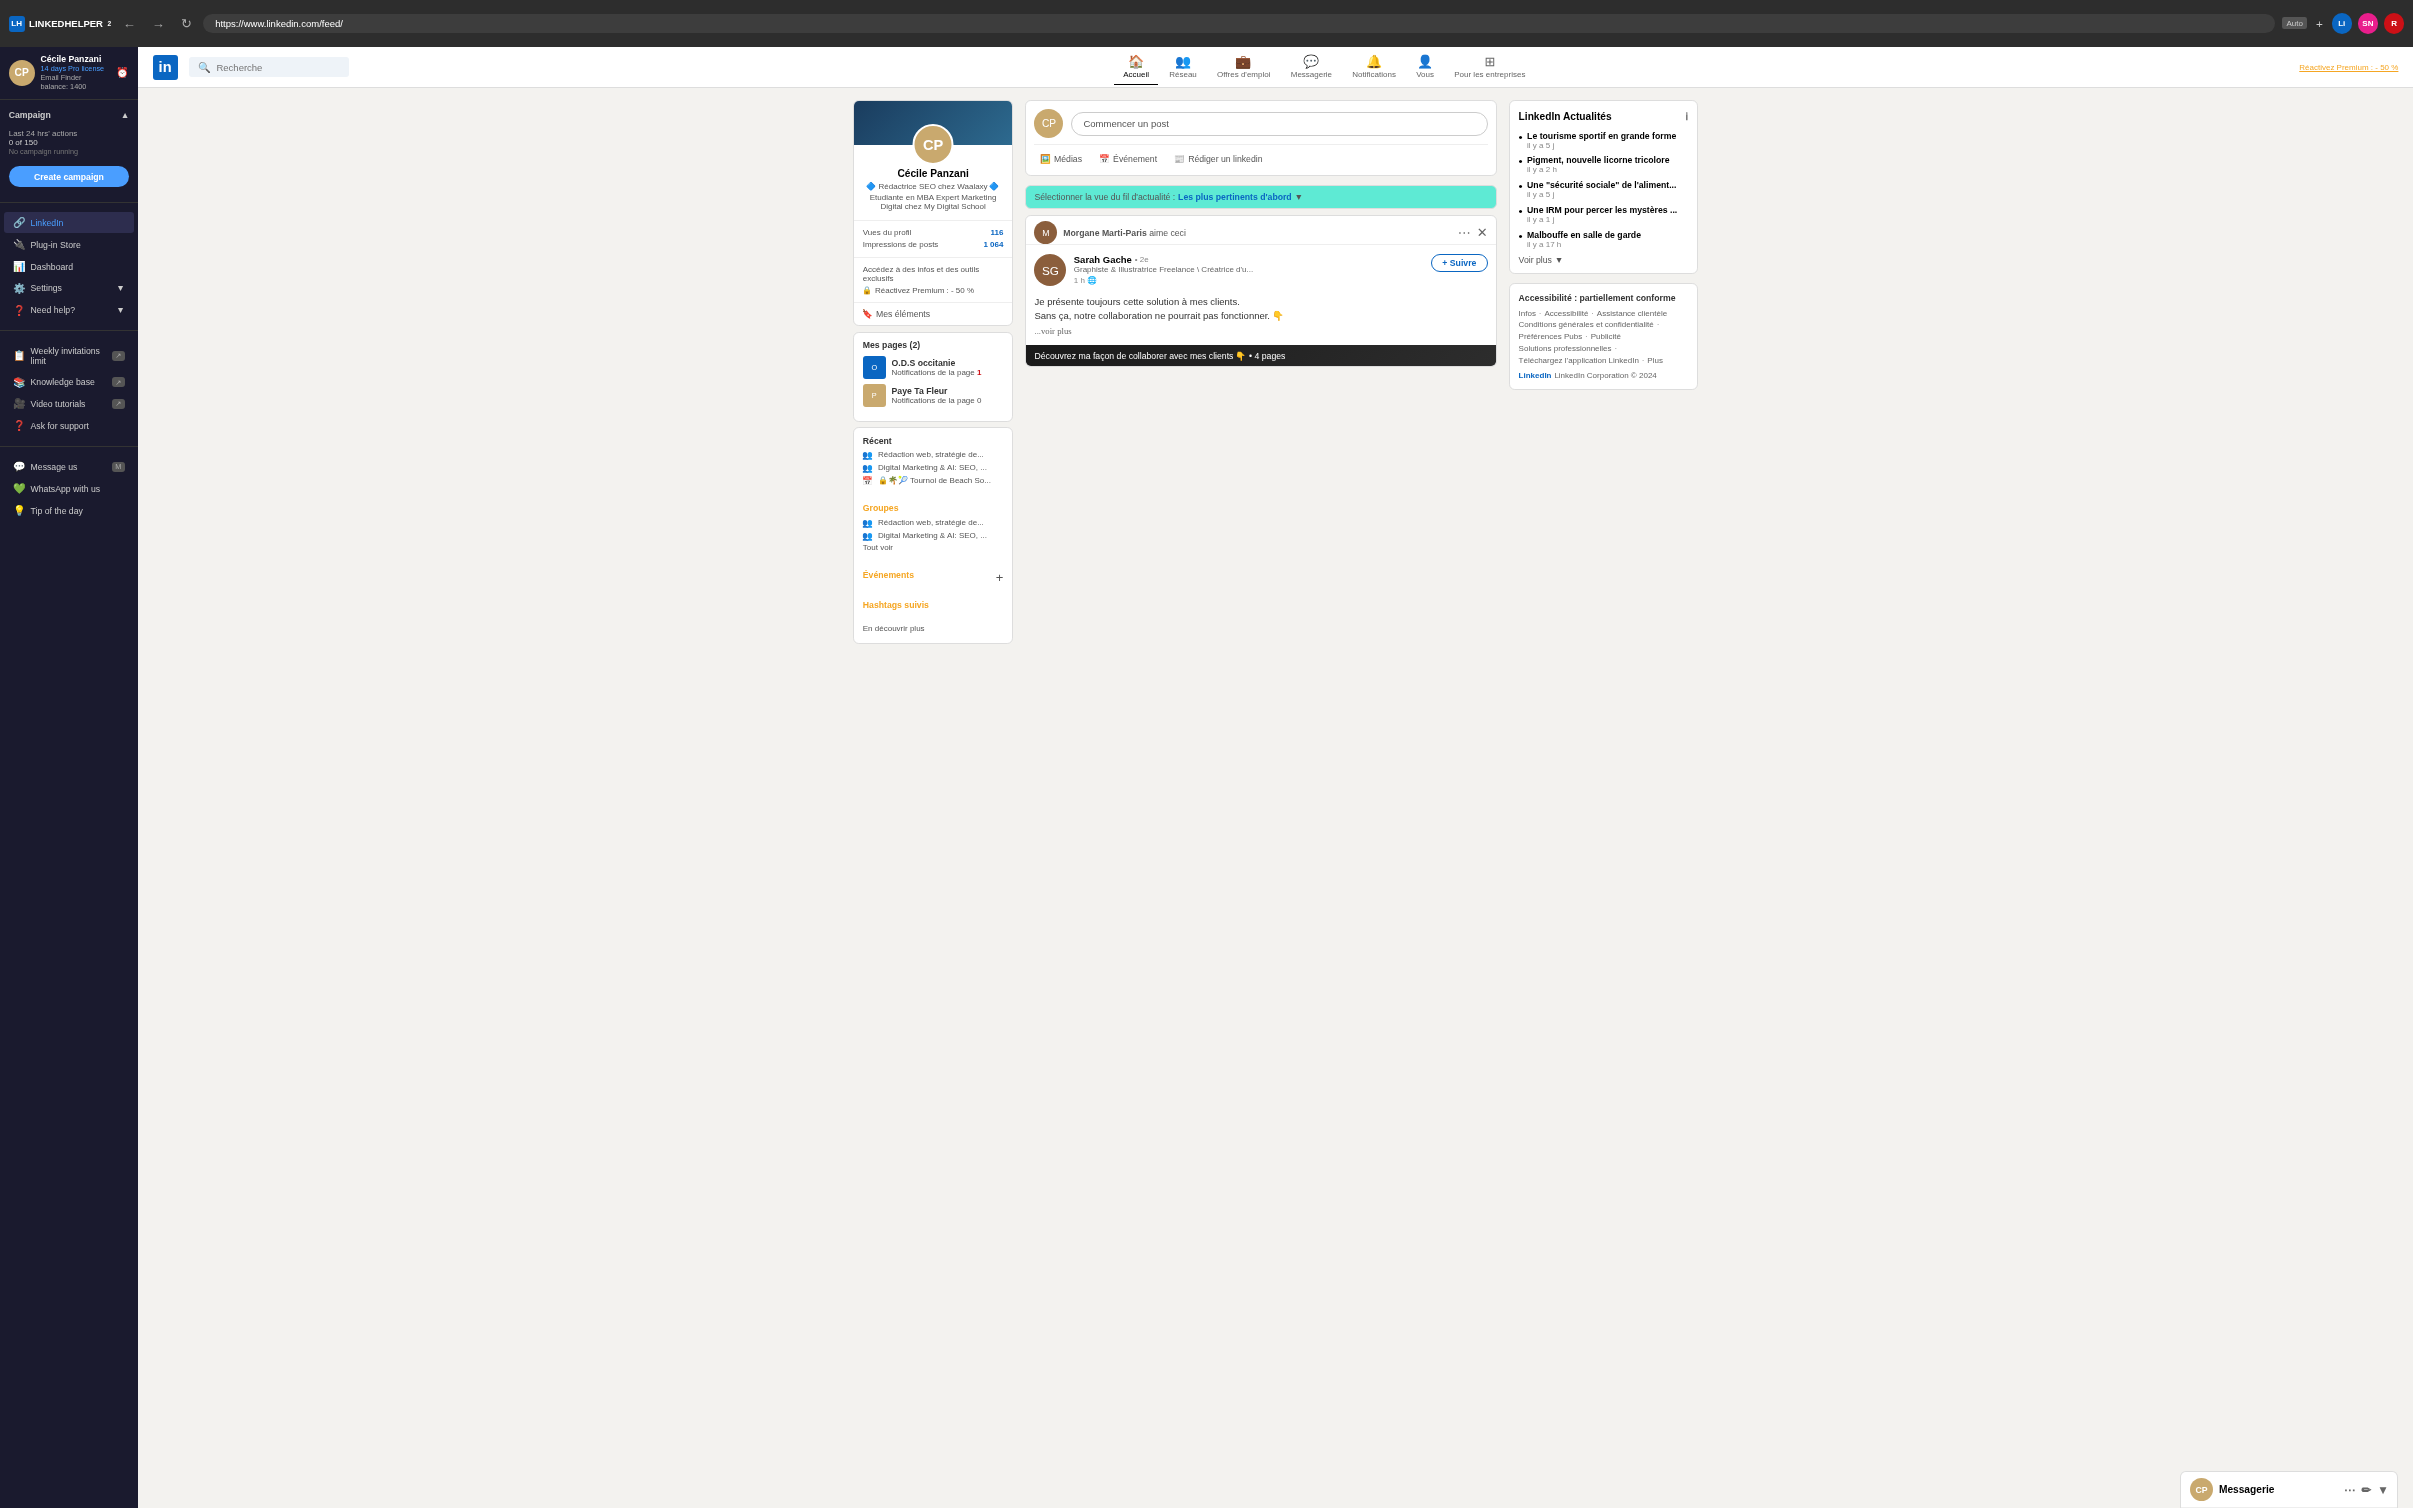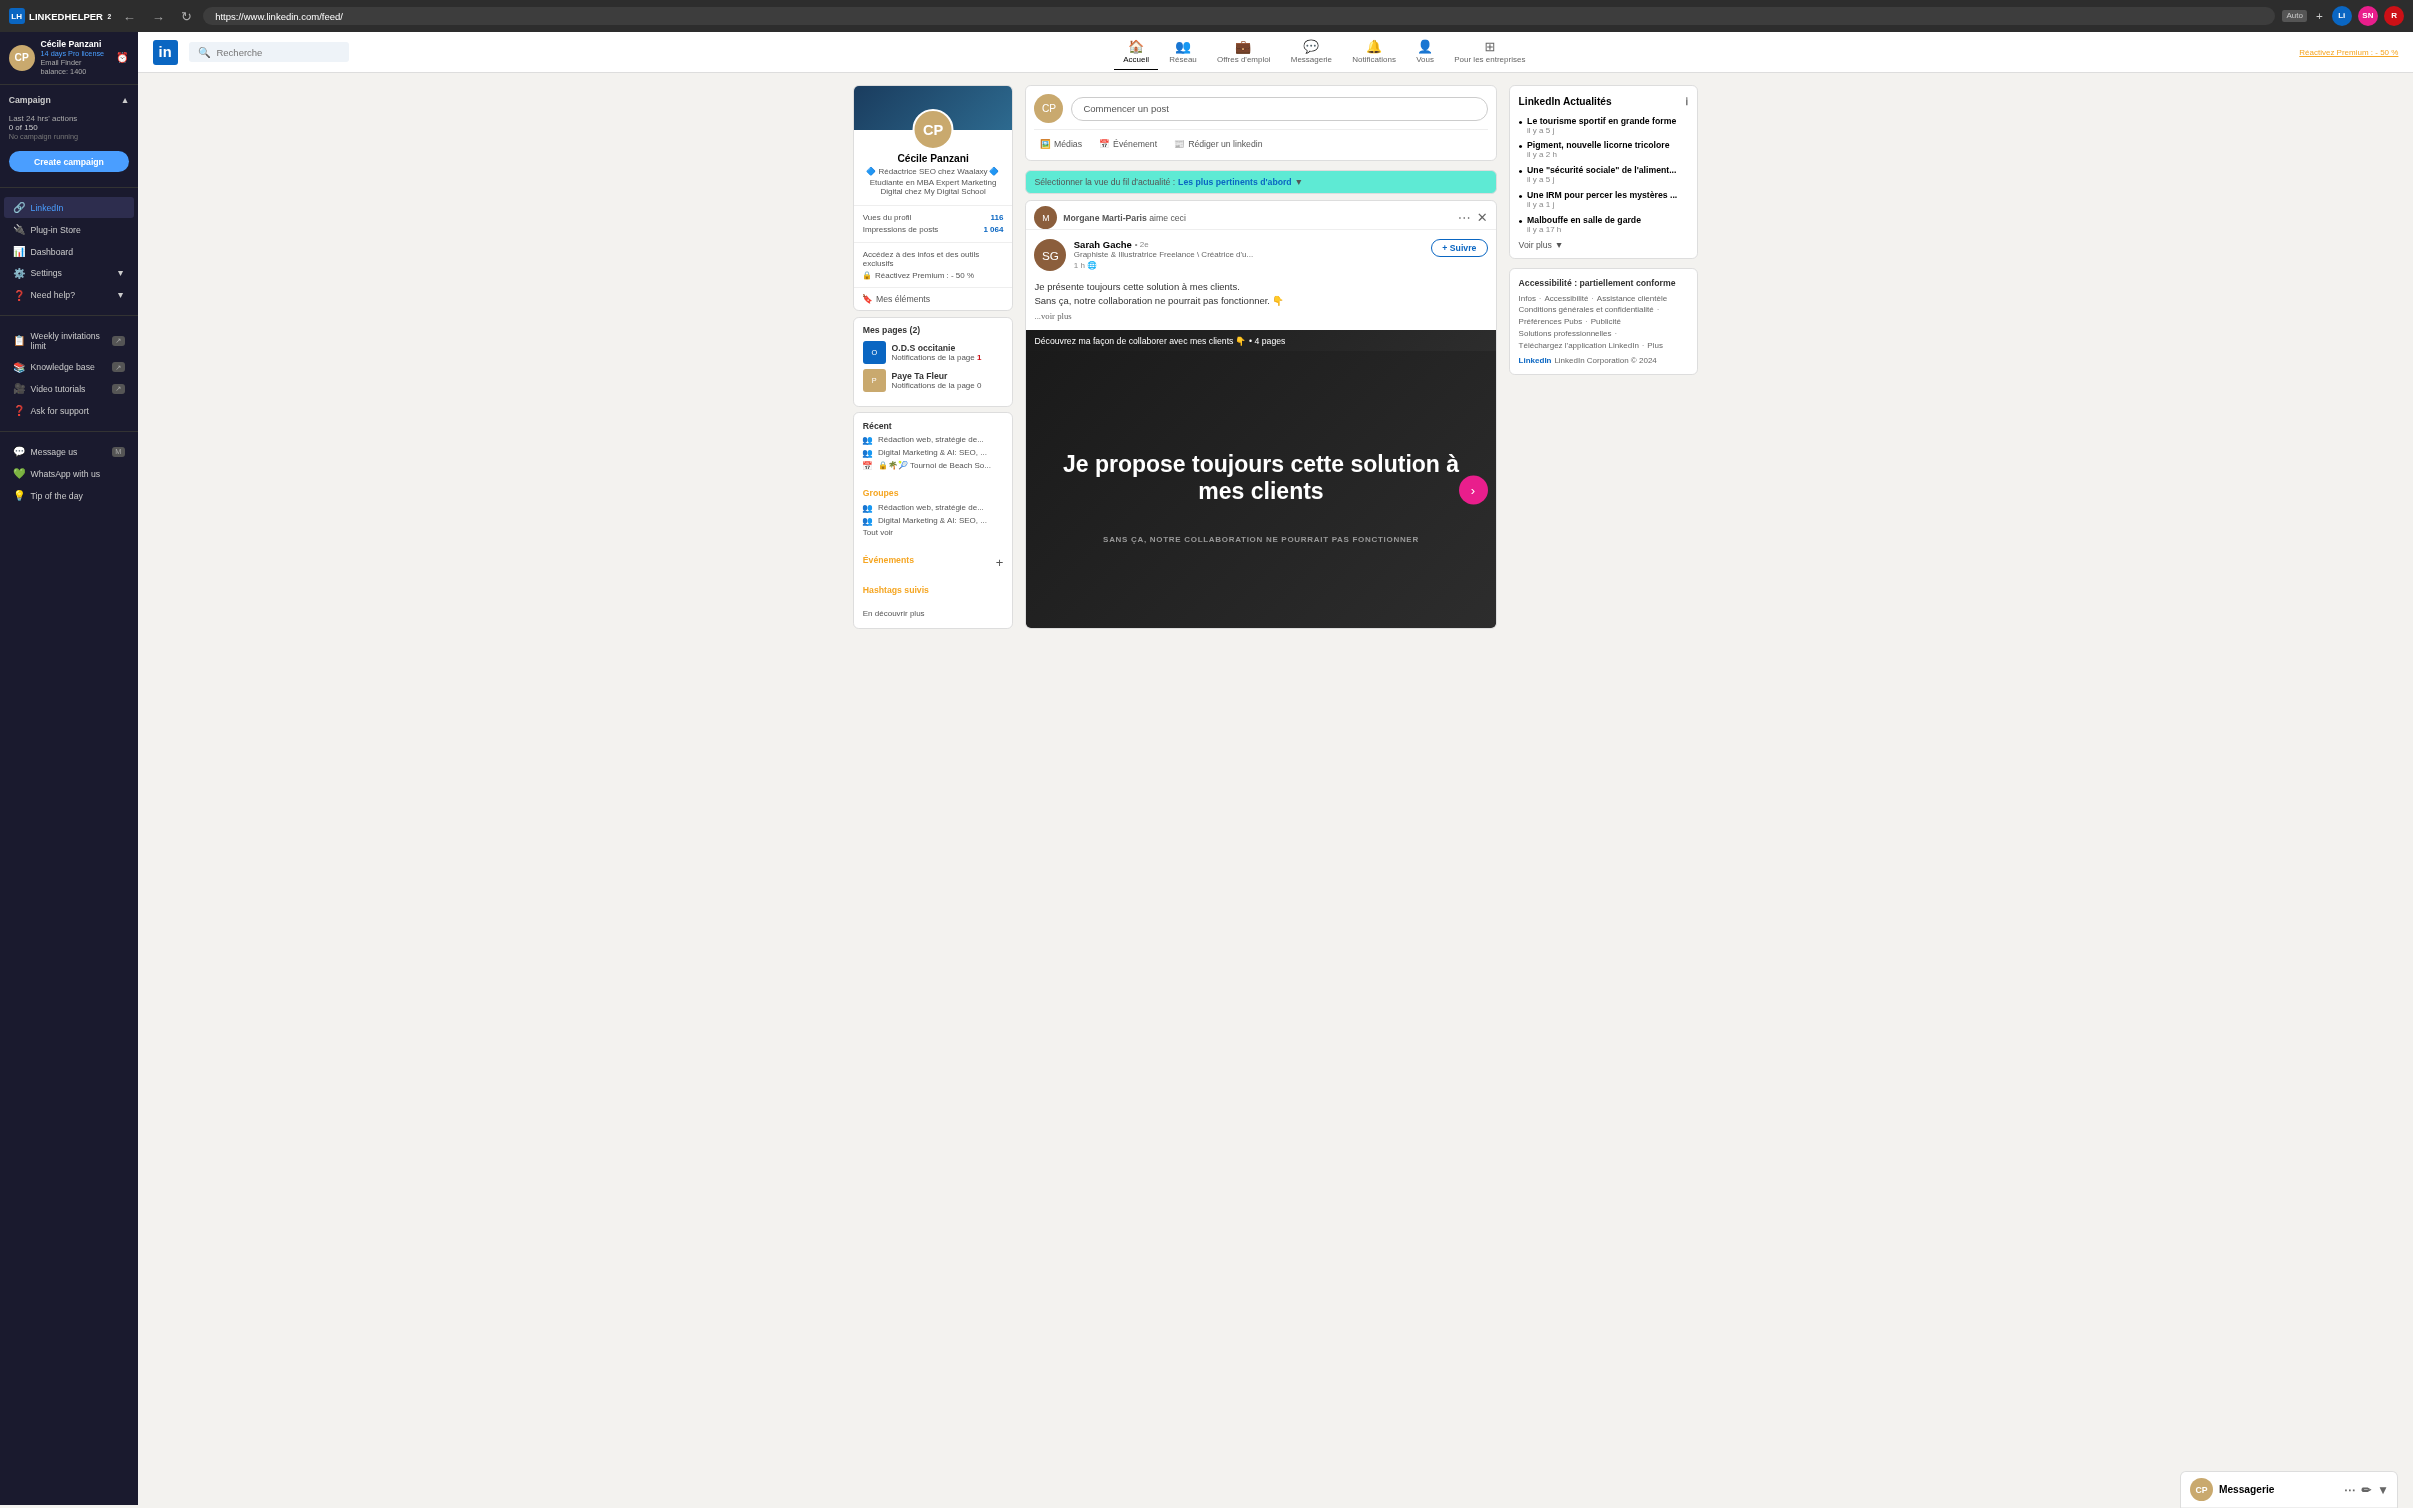--- a/index.html
+++ b/index.html
@@ -1,21 +1,21 @@
 <!DOCTYPE html>
 <html style="font-size:11.7px"><head>
   <meta charset="utf-8">
   <style>
     * { box-sizing: border-box; margin: 0; padding: 0; }
     body { font-family: -apple-system, BlinkMacSystemFont, 'Segoe UI', Arial, sans-serif; background: #f3f2ef; overflow: hidden; }
 
     
     .browser-chrome {
       background: #2d2d2d;
-      height: 32px;
+      height: 47px;
       display: flex;
       align-items: center;
       padding: 0 8.7px;
       gap: 7.3px;
     }
     .browser-nav-btn {
       color: #aaa;
       background: none;
       border: none;
       font-size: 13px;
@@ -744,25 +744,20 @@
           <div class="li-post-body">
             <div class="li-post-text">Je présente toujours cette solution à mes clients.</div>
             <div class="li-post-text">Sans ça, notre collaboration ne pourrait pas fonctionner. 👇</div>
             <span class="li-post-more">...voir plus</span>
           </div>
 
           <div class="li-post-banner">
             <span>Découvrez ma façon de collaborer avec mes clients 👇 • 4 pages</span>
           </div>
 
-          <div class="li-post-image">
-            <div class="li-post-image-text">Je propose toujours cette solution à mes clients</div>
-            <div class="li-post-image-sub">SANS ÇA, NOTRE COLLABORATION NE POURRAIT PAS FONCTIONNER</div>
-            <button class="li-post-nav-btn">›</button>
-          </div>
         </div>
       </div>
 
       <div class="li-right-col">
 
         <div class="li-news-card">
           <div class="li-news-title">
             <span>LinkedIn Actualités</span>
             <span class="li-news-info-icon">ℹ</span>
           </div>

